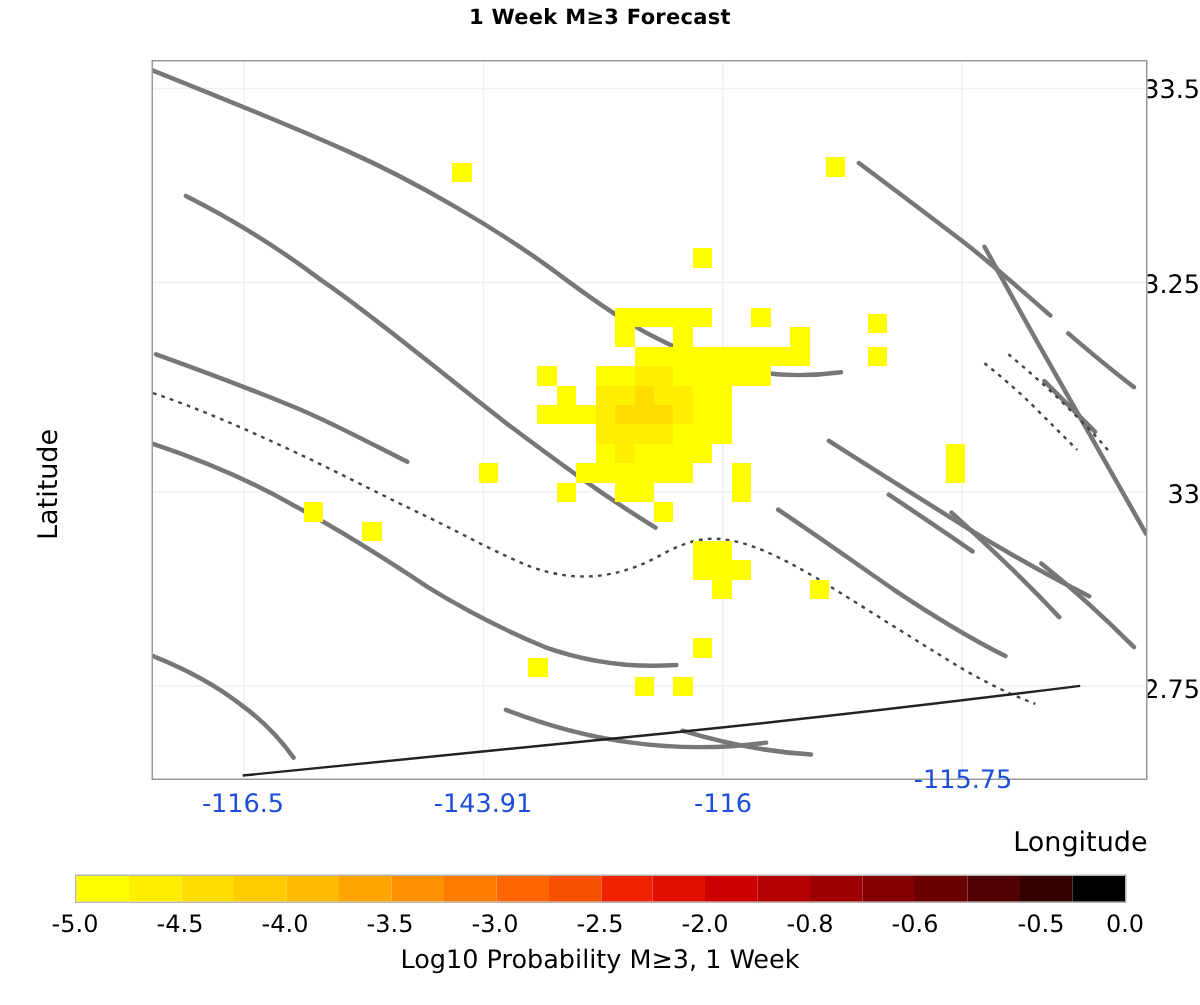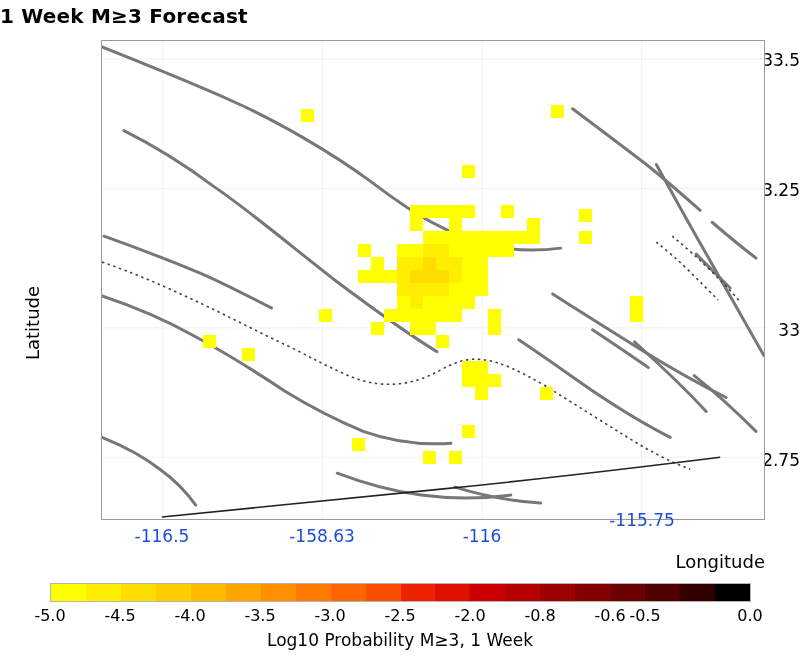--- a/index.html
+++ b/index.html
@@ -1,21 +1,21 @@
 <!DOCTYPE html>
 <html><head>
 <meta charset="utf-8">
 <style>
   html,body{margin:0;padding:0;background:#ffffff;}
   body{width:800px;height:670px;position:relative;
        font-family:"DejaVu Sans","Liberation Sans",sans-serif;
        -webkit-font-smoothing:antialiased;overflow:hidden;}
 
-  #title{position:absolute;left:0;top:4px;width:800px;
-         font-size:20px;font-weight:bold;color:#000;letter-spacing:.2px;}
+  #title{position:absolute;left:0;top:4px;width:800px;text-align:center;
+         font-size:14px;font-weight:bold;color:#000;letter-spacing:.2px;}
 
   
   #plot{position:absolute;left:101px;top:40px;width:664px;height:480px;
         border:1.5px solid #9a9a9a;box-sizing:border-box;background:#fff;
         overflow:hidden;}
   #gridlayer,#maplayer,#celllayer{position:absolute;left:0;top:0;
         width:100%;height:100%;}
 
   
   .ytick{position:absolute;right:0;width:92px;text-align:right;
@@ -188,21 +188,21 @@
       <rect x="361" y="386" width="13" height="13" fill="#ffff00" shape-rendering="crispEdges"></rect>
       <rect x="101" y="295" width="13" height="13" fill="#ffff00" shape-rendering="crispEdges"></rect>
       <rect x="140" y="308" width="13" height="13" fill="#ffff00" shape-rendering="crispEdges"></rect>
       <rect x="251" y="399" width="13" height="13" fill="#ffff00" shape-rendering="crispEdges"></rect>
       <rect x="322" y="412" width="13" height="13" fill="#ffff00" shape-rendering="crispEdges"></rect>
       <rect x="348" y="412" width="13" height="13" fill="#ffff00" shape-rendering="crispEdges"></rect>
     </svg>
 </div>
 
 <div class="xtick" style="left:102px;top:528px">-116.5</div>
-<div class="xtick" style="left:262px;top:528px">-158.63</div>
+<div class="xtick" style="left:262px;top:528px">-143.91</div>
 <div class="xtick" style="left:422px;top:528px">-116</div>
 <div class="xtick" style="left:582px;top:512px">-115.75</div>
 
 <div id="xlabel">Longitude</div>
 
 <div id="cbwrap">
     <i style="background: rgb(255, 255, 0);"></i>
     <i style="background: rgb(255, 238, 0);"></i>
     <i style="background: rgb(255, 221, 0);"></i>
     <i style="background: rgb(255, 204, 0);"></i>
@@ -226,16 +226,16 @@
 
 <div class="cbtick" style="left:-5px">-5.0</div>
 <div class="cbtick" style="left:65px">-4.5</div>
 <div class="cbtick" style="left:135px">-4.0</div>
 <div class="cbtick" style="left:205px">-3.5</div>
 <div class="cbtick" style="left:275px">-3.0</div>
 <div class="cbtick" style="left:345px">-2.5</div>
 <div class="cbtick" style="left:415px">-2.0</div>
 <div class="cbtick" style="left:485px">-0.8</div>
 <div class="cbtick" style="left:555px">-0.6</div>
-<div class="cbtick" style="left:590px">-0.5</div>
+<div class="cbtick" style="left:639px">-0.5</div>
 <div class="cbtick" style="left:695px">0.0</div>
 
 <div id="cblabel">Log10 Probability M≥3, 1 Week</div>
 
 </body></html>

